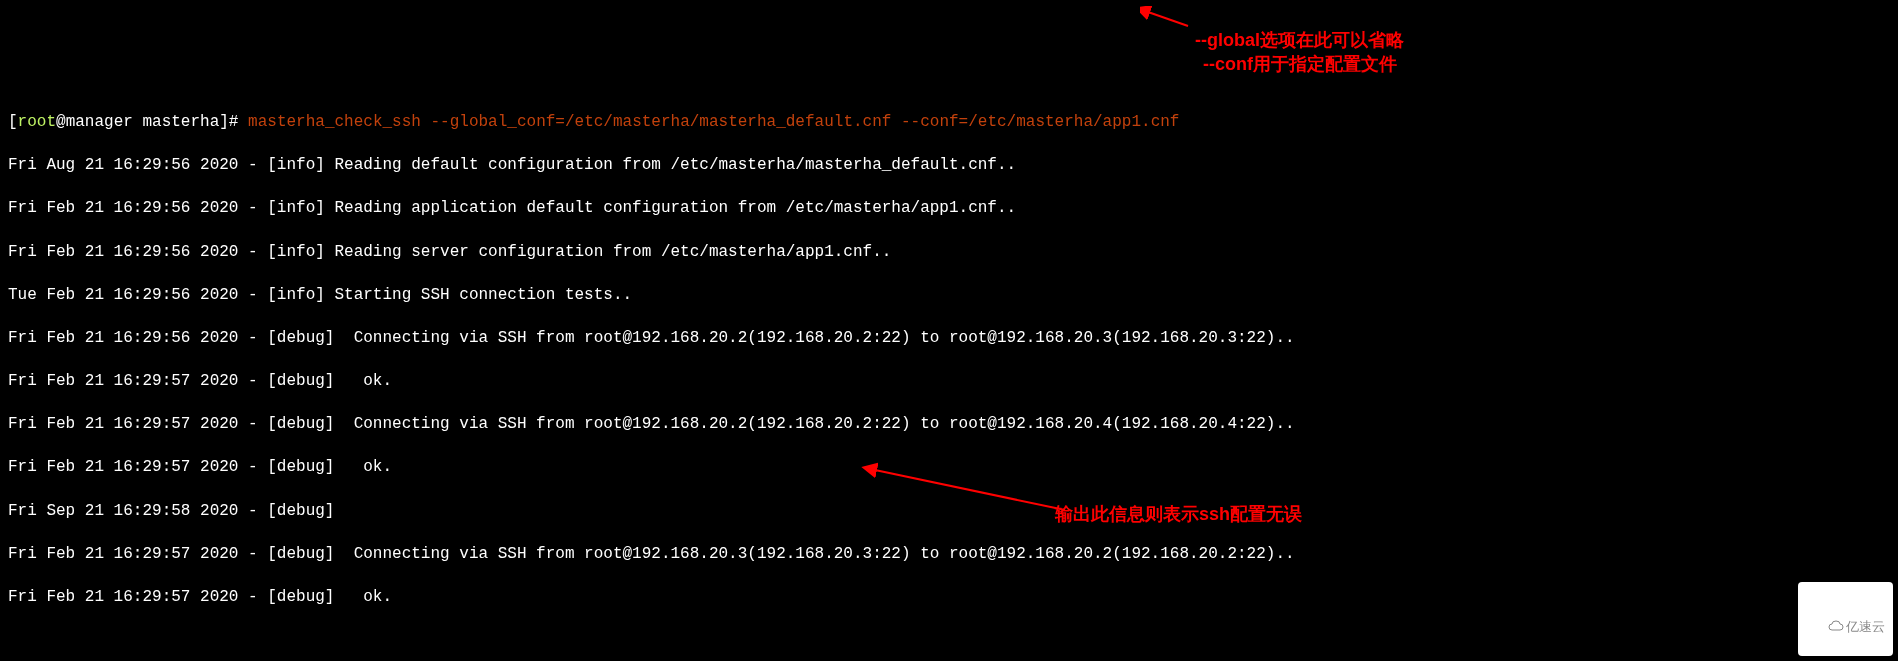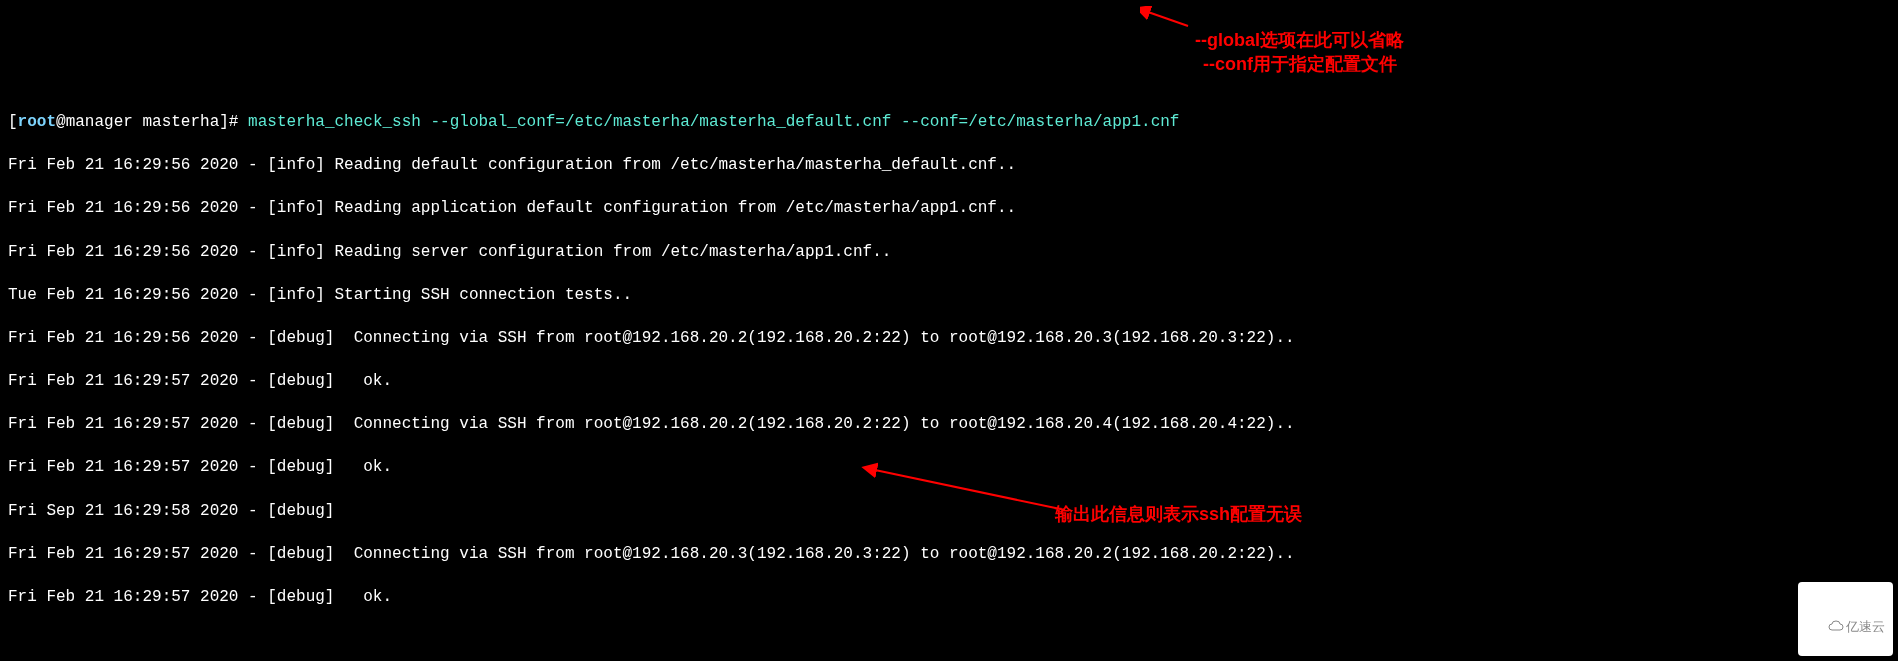--- a/index.html
+++ b/index.html
@@ -20,25 +20,25 @@
       position: relative;
       overflow: hidden;
     }
     .terminal {
       position: relative;
     }
     .line {
       display: block;
     }
     .prompt-open { color: #ffffff; }
-    .prompt-user { color: #7dd3fc; font-weight: bold; }
+    .prompt-user { color: #bef264; }
     .prompt-host { color: #ffffff; }
     .prompt-path { color: #ffffff; }
     .prompt-close { color: #ffffff; }
-    .cmd { color: #5eead4; }
+    .cmd { color: #c2410c; }
     .infotext { color: #ffffff; }
     .annotation {
       position: absolute;
       color: #ff0000;
       font-family: "Microsoft YaHei", "SimSun", sans-serif;
       font-size: 18px;
       font-weight: bold;
       white-space: nowrap;
     }
     .arrow1 {
@@ -70,21 +70,21 @@
       margin-right: 2px;
     }
   </style>
 </head>
 <body>
 
 
 
 <div class="terminal">
 <span class="line"><span class="prompt-open">[</span><span class="prompt-user">root</span><span class="prompt-host">@</span><span class="prompt-host">manager</span><span> </span><span class="prompt-path">masterha</span><span class="prompt-close">]#</span><span> </span><span class="cmd">masterha_check_ssh --global_conf=/etc/masterha/masterha_default.cnf --conf=/etc/masterha/app1.cnf</span></span>
-<span class="line infotext">Fri Feb 21 16:29:56 2020 - [info] Reading default configuration from /etc/masterha/masterha_default.cnf..</span>
+<span class="line infotext">Fri Aug 21 16:29:56 2020 - [info] Reading default configuration from /etc/masterha/masterha_default.cnf..</span>
 <span class="line infotext">Fri Feb 21 16:29:56 2020 - [info] Reading application default configuration from /etc/masterha/app1.cnf..</span>
 <span class="line infotext">Fri Feb 21 16:29:56 2020 - [info] Reading server configuration from /etc/masterha/app1.cnf..</span>
 <span class="line infotext">Tue Feb 21 16:29:56 2020 - [info] Starting SSH connection tests..</span>
 <span class="line infotext">Fri Feb 21 16:29:56 2020 - [debug]  Connecting via SSH from root@192.168.20.2(192.168.20.2:22) to root@192.168.20.3(192.168.20.3:22)..</span>
 <span class="line infotext">Fri Feb 21 16:29:57 2020 - [debug]   ok.</span>
 <span class="line infotext">Fri Feb 21 16:29:57 2020 - [debug]  Connecting via SSH from root@192.168.20.2(192.168.20.2:22) to root@192.168.20.4(192.168.20.4:22)..</span>
 <span class="line infotext">Fri Feb 21 16:29:57 2020 - [debug]   ok.</span>
 <span class="line infotext">Fri Sep 21 16:29:58 2020 - [debug] </span>
 <span class="line infotext">Fri Feb 21 16:29:57 2020 - [debug]  Connecting via SSH from root@192.168.20.3(192.168.20.3:22) to root@192.168.20.2(192.168.20.2:22)..</span>
 <span class="line infotext">Fri Feb 21 16:29:57 2020 - [debug]   ok.</span>

